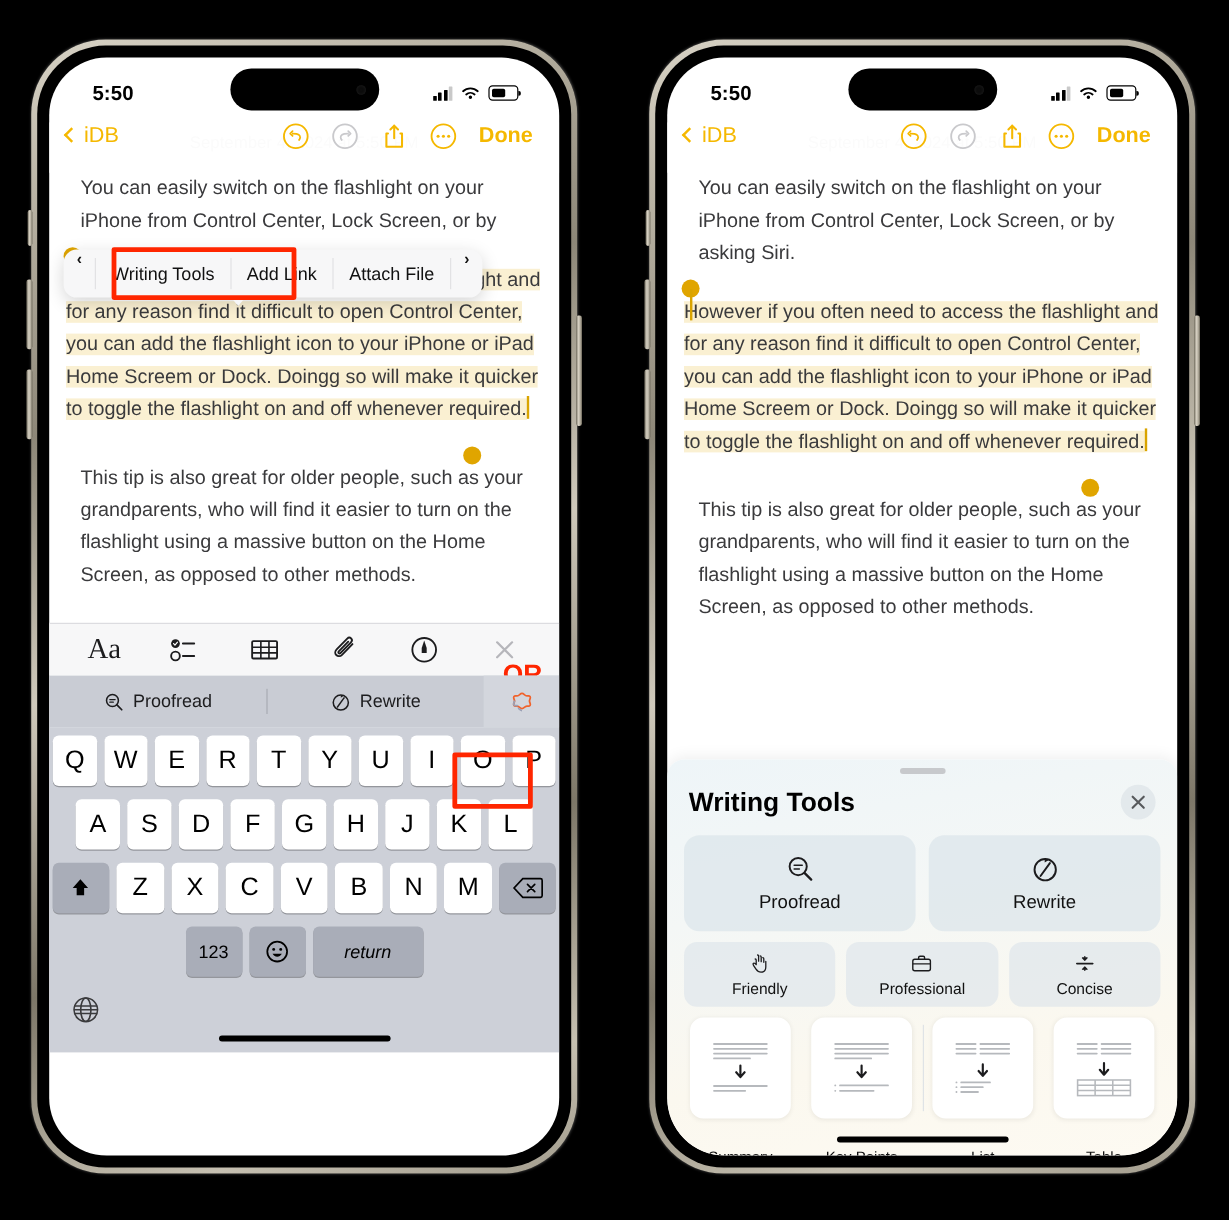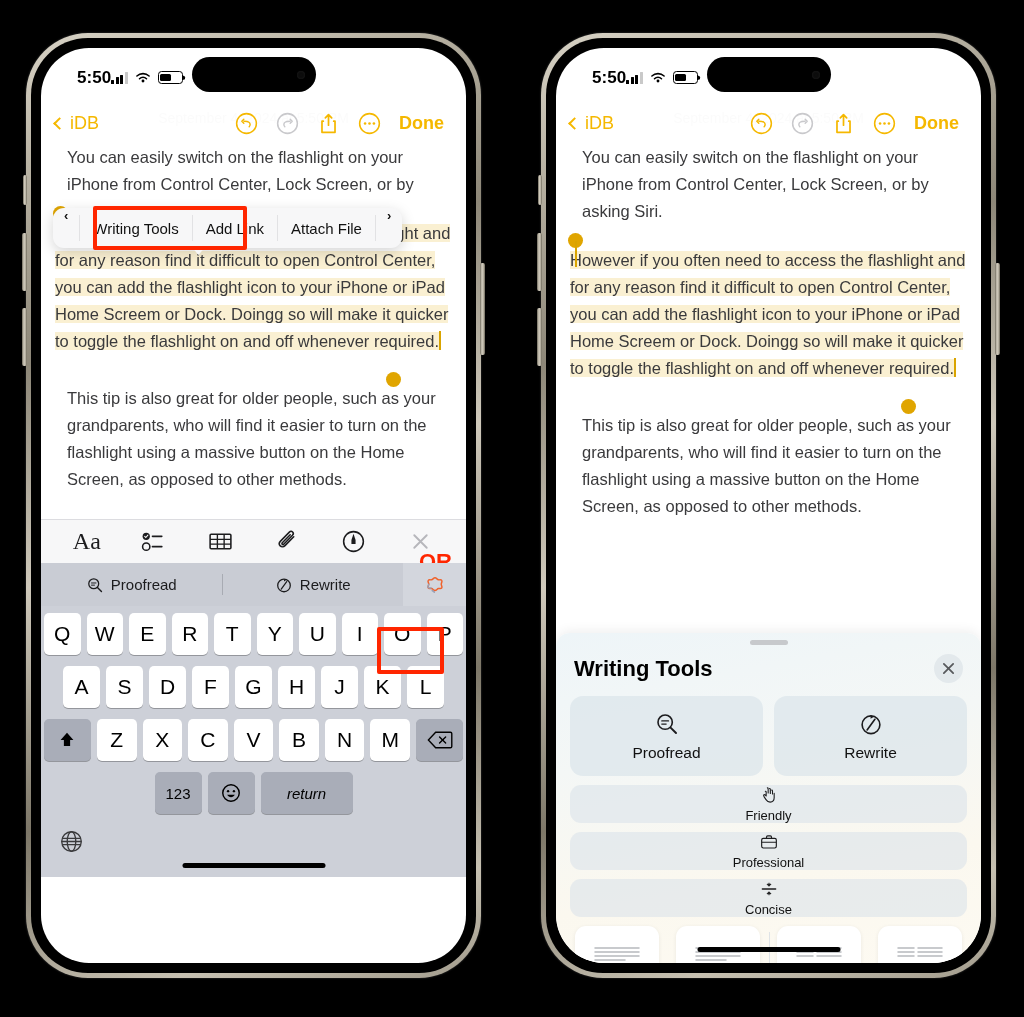--- a/index.html
+++ b/index.html
@@ -41,21 +41,21 @@
   
   .btn-side { position: absolute; background: linear-gradient(90deg,#6f6a5c,#d5cfc1 40%,#b6b0a1 70%,#6b6658); border-radius: 2px; }
   .btn-silent { left: -3px; width: 4px; height: 30px; top: 142px; }
   .btn-volup  { left: -4px; width: 5px; height: 58px; top: 200px; }
   .btn-voldn  { left: -4px; width: 5px; height: 58px; top: 275px; }
   .btn-power  { right: -4px; width: 5px; height: 92px; top: 230px; }
 
   
   .statusbar {
     position: relative; height: 54px;
-    display: flex; align-items: center; 
+    display: flex; align-items: center; justify-content: space-between;
     padding: 0 34px 0 36px;
   }
   .clock { font-size: 17px; font-weight: 700; letter-spacing: .1px; color: #000; margin-top: 6px; }
   .dyn-island {
     position: absolute; left: 50%; transform: translateX(-50%);
     top: 9px; width: 124px; height: 35px; border-radius: 20px; background: #000;
   }
   .dyn-island::after {
     content: ""; position: absolute; right: 11px; top: 50%; transform: translateY(-50%);
     width: 8px; height: 8px; border-radius: 50%; background: #0c0c0c;
@@ -66,21 +66,21 @@
   .sig i { width: 3px; background: #000; border-radius: .5px; display: block; }
   .sig i:nth-child(1){ height:4px } .sig i:nth-child(2){ height:6.5px }
   .sig i:nth-child(3){ height:9px } .sig i:nth-child(4){ height:11.5px; background:#c9c9c9 }
   .battery { width: 25px; height: 12.5px; border: 1.3px solid #000; border-radius: 3.5px; padding: 1.5px; position: relative; }
   .battery .fill { height: 100%; background: #000; border-radius: 1.5px; }
   .battery::after { content:""; position:absolute; right:-3.2px; top:50%; transform:translateY(-50%); width:1.8px; height:4.5px; background:#000; border-radius:0 1.5px 1.5px 0; }
 
   
   .navbar {
     position: relative; z-index: 3;
-    height: 42px; display: flex; align-items: center;
+    height: 42px; display: flex; align-items: flex-start;
     padding: 0 22px 0 14px; color: #F5B800;
     background: rgba(255,255,255,.82);
   }
   .nav-back { display: flex; align-items: center; gap: 5px; font-size: 18px; font-weight: 500; color:#F5B800; }
   .chev-l { width: 9px; height: 9px; border-left: 2.4px solid #F5B800; border-bottom: 2.4px solid #F5B800; transform: rotate(45deg); margin-right:1px; }
   .nav-spacer { flex: 1; }
   .nav-icons { display: flex; align-items: center; gap: 18px; }
   .ic { width: 23px; height: 23px; }
   .ic svg { display:block; width:100%; height:100%; }
   .nav-done { font-size: 18px; font-weight: 700; color:#F5B800; margin-left: 18px; }
@@ -164,21 +164,21 @@
   .close-btn {
     width: 29px; height: 29px; border-radius: 50%; background: #e3e9ec;
     display: flex; align-items: center; justify-content: center; color: #57595c; font-size: 16px;
   }
   .row-big { display: flex; gap: 11px; margin-top: 13px; }
   .card-big {
     flex: 1; height: 80px; border-radius: 13px; background: rgba(219,228,234,.72);
     display: flex; flex-direction: column; align-items: center; justify-content: center; gap: 7px;
     font-size: 15.5px; color: #111;
   }
-  .row-mid { display: flex; gap: 9px; margin-top: 9px; flex-direction: column; }
+  .row-mid { display: flex; gap: 9px; margin-top: 9px; }
   .card-mid {
     flex: 1; height: 54px; border-radius: 11px; background: rgba(219,228,234,.62);
     display: flex; flex-direction: column; align-items: center; justify-content: center; gap: 3px;
     font-size: 13px; color: #111;
   }
   .row-small { display: flex; gap: 7px; margin-top: 9px; position: relative; }
   .card-small { flex: 1; display: flex; flex-direction: column; align-items: center; gap: 5px; }
   .card-small .thumb {
     width: 84px; height: 84px; border-radius: 11px; background: #fff;
     box-shadow: 0 1px 4px rgba(0,0,0,.07); display: flex; align-items: center; justify-content: center;

